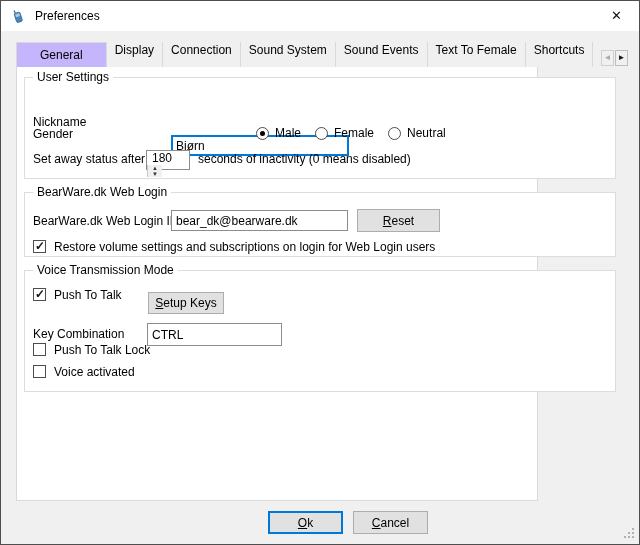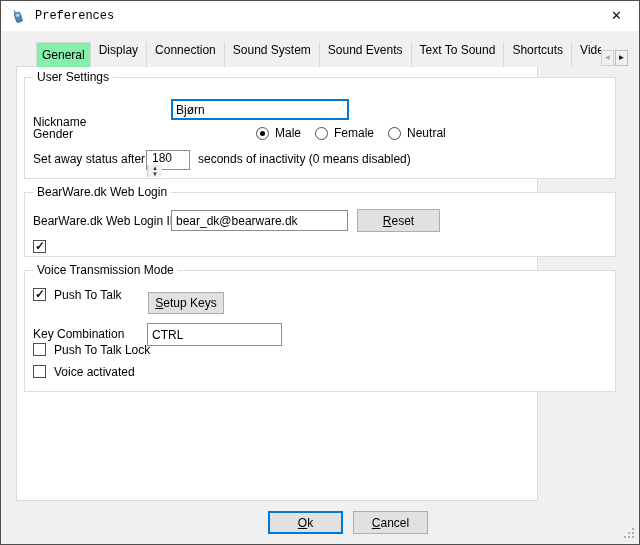--- a/index.html
+++ b/index.html
@@ -5,49 +5,49 @@
   * { box-sizing: border-box; margin: 0; padding: 0; }
   html,body { width:640px; height:545px; }
   body { font-family:"Liberation Sans",sans-serif; font-size:12px; color:#000; }
 
   .window { position:absolute; left:0; top:0; width:640px; height:545px;
     background:#f0f0f0; border:1px solid #4e4e4e; overflow:hidden; }
 
   
   .titlebar { position:absolute; left:0; top:0; width:100%; height:30px; background:#ffffff; }
   .app-icon { position:absolute; left:9px; top:7px; width:16px; height:16px; }
-  .title { position:absolute; left:34px; top:8px; white-space:nowrap;font-family:Liberation Mono, monospace; }
+  .title { position:absolute; left:34px; top:8px; white-space:nowrap; }
   .close-btn { position:absolute; right:0; top:0; width:45px; height:29px;
     display:flex; align-items:center; justify-content:center; font-size:13px; color:#111; }
 
   
   .tabbar { position:absolute; left:15px; top:41px; width:585px; height:25px;
     display:flex; align-items:flex-end; overflow:hidden; z-index:2; }
   .tab { flex:0 0 auto; height:20px; background:#f0f0f0; border:1px solid #d9d9d9;
     border-bottom:none; padding:17px 8px; display:flex; align-items:center; white-space:nowrap; }
   .tab + .tab { margin-left:-1px; }
-  .tab.selected { height:25px; background:#86efac; z-index:3; padding:0 5px; position:relative;margin-left:20px; }
+  .tab.selected { height:25px; background:#c4b5fd; z-index:3; padding:0 23px; position:relative; }
   .tab-scroll { position:absolute; left:600px; top:49px; display:flex; z-index:4; }
   .scrollbtn { width:13px; height:16px; background:#f0f0f0; border:1px solid #bdbdbd;
     display:flex; align-items:center; justify-content:center; font-size:8px; line-height:1; }
   .scrollbtn.disabled { color:#a9a9a9; border-color:#cfcfcf; }
   .scrollbtn.enabled { color:#141414; margin-left:1px; }
 
   
   .pane { position:absolute; left:15px; top:65px; width:522px; height:435px;
     background:#ffffff; border:1px solid #d9d9d9; z-index:1; }
 
   .group { position:absolute; border:1px solid #dcdcdc; background:#fff; }
   .group-title { position:absolute; top:-8px; left:8px; background:#fff; padding:0 4px; white-space:nowrap; }
 
   .lbl { position:absolute; white-space:nowrap; }
 
   .txt { position:absolute; border:1px solid #8c8c8c; background:#fff; height:21px;
     padding:0 4px; font:12px "Liberation Sans",sans-serif; color:#000; outline:none; }
-  .txt.focused { border:2px solid #0078d7; padding:0 3px; }
+  .txt.focused { border:2px solid #0078d7; padding:0 3px;margin-top:36px; }
 
   .btn { position:absolute; background:#e1e1e1; border:1px solid #adadad;
     display:flex; align-items:center; justify-content:center;
     font:12px "Liberation Sans",sans-serif; white-space:nowrap; }
   .btn.default { border:2px solid #0078d7; }
 
   .cbrow { position:absolute; display:flex; align-items:center; gap:8px; height:15px; }
   .checkbox { width:13px; height:13px; border:1px solid #4d4d4d; background:#fff; position:relative; flex:0 0 auto; }
   .checkbox .check { display:none; position:absolute; left:1px; top:-2px; font-size:12px; font-weight:700; color:#111; }
   .checkbox.checked .check { display:block; }
@@ -87,21 +87,21 @@
     <span class="title">Preferences</span>
     <div class="close-btn">✕</div>
   </div>
 
   <div class="tabbar" id="tabbar">
       <div class="tab selected">General</div>
       <div class="tab">Display</div>
       <div class="tab">Connection</div>
       <div class="tab">Sound System</div>
       <div class="tab">Sound Events</div>
-      <div class="tab">Text To Sound</div>
+      <div class="tab">Text To Female</div>
       <div class="tab">Shortcuts</div>
       <div class="tab">Video</div>
     </div>
   <div class="tab-scroll">
     <div class="scrollbtn disabled">◄</div>
     <div class="scrollbtn enabled">►</div>
   </div>
 
   <div class="pane">
 
@@ -142,20 +142,21 @@
       <span class="group-title">BearWare.dk Web Login</span>
 
       <span class="lbl" style="left:8px; top:21px;">BearWare.dk Web Login ID</span>
       <input class="txt" style="left: 146px; top: 17px; width: 177px;" type="text" value="bear_dk@bearware.dk">
       <div class="btn" style="left:332px; top:16px; width:83px; height:23px;"><u>R</u>eset</div>
 
       <div class="cbrow" style="left:8px; top:46px;">
         <div class="checkbox checked">
           <span class="check">✓</span>
         </div>
+        <span>Restore volume settings and subscriptions on login for Web Login users</span>
       </div>
     </div>
 
     <div class="group" style="left:7px; top:203px; width:592px; height:122px;">
       <span class="group-title">Voice Transmission Mode</span>
 
       <div class="cbrow" style="left:8px; top:16px;">
         <div class="checkbox checked">
           <span class="check">✓</span>
         </div>

